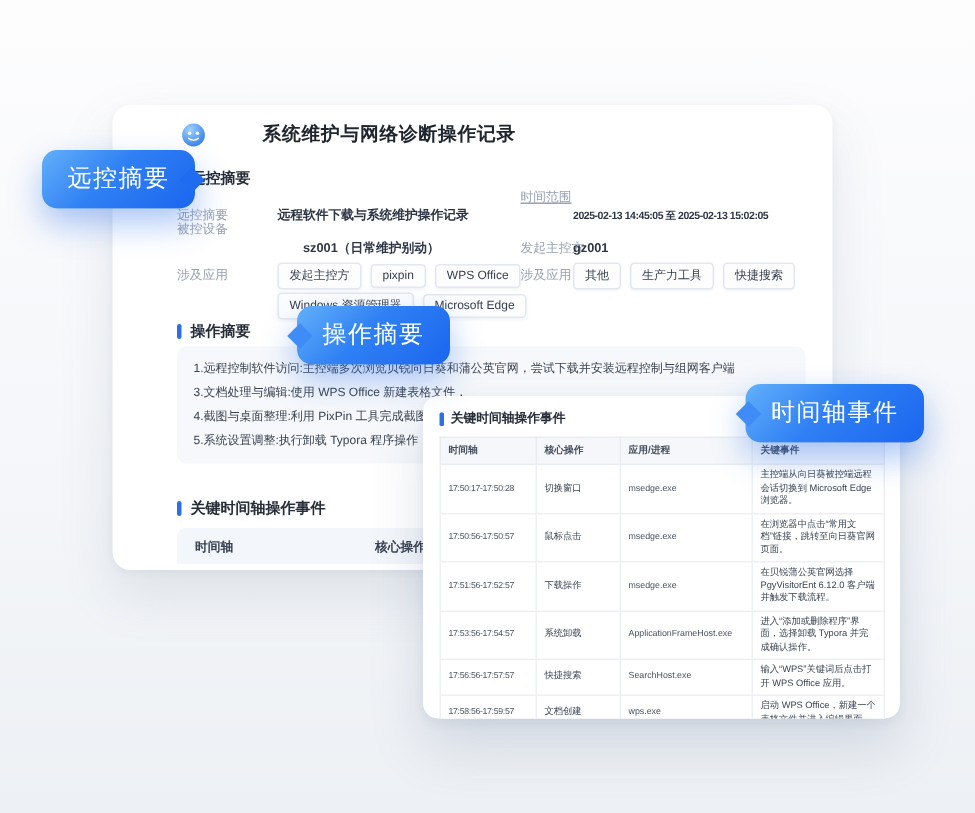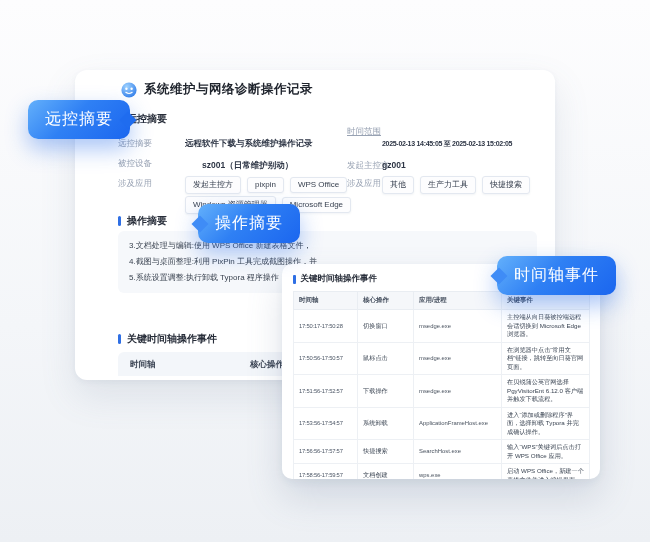--- a/index.html
+++ b/index.html
@@ -11,21 +11,21 @@
   }
   
   .record-card{
     position:absolute;left:75px;top:70px;width:480px;height:310px;
     background:#ffffff;border-radius:12px;
     box-shadow:0 2px 6px rgba(40,60,90,.05),0 16px 36px rgba(90,110,145,.14);
     overflow:hidden;z-index:1;
   }
   .title-row{position:absolute;left:46px;top:11px;display:flex;align-items:center;gap:7px;}
   .title-row svg{display:block;}
-  .page-title{font-size:12.5px;font-weight:700;color:#1f242d;letter-spacing:.5px;}
+  .page-title{font-size:12.5px;font-weight:700;color:#1f242d;letter-spacing:.5px;margin-left:31px;}
   .sec-head{position:absolute;display:flex;align-items:center;gap:6px;
     font-size:10px;font-weight:700;color:#272d39;}
   .sec-bar{width:3px;height:10px;border-radius:1.5px;background:#2f6fe4;}
   .f-label{position:absolute;font-size:8.5px;color:#98a2b3;}
   .f-value{position:absolute;font-size:8.5px;color:#2d3545;font-weight:bold;}
   .f-value.small{font-size:7px;letter-spacing:-.3px;}
   .tag-row{position:absolute;white-space:nowrap;}
   .chip{display:inline-block;font-size:8px;color:#353e4d;background:#fdfdfe;
     border:1px solid #e3e8f0;border-radius:3px;padding:2.5px 7px;margin-right:6px;
     box-shadow:0 1px 2px rgba(90,110,145,.08);}
@@ -91,21 +91,21 @@
   <div class="sec-head" style="left:43px;top:42px;">
     <span class="sec-bar"></span>
     <span>远控摘要</span>
   </div>
 
   <span class="f-label" style="left:43px;top:68px;">远控摘要</span>
   <span class="f-value" style="left:110px;top:68px;">远程软件下载与系统维护操作记录</span>
   <span class="f-label" style="left:272px;top:56px;text-decoration:underline;">时间范围</span>
   <span class="f-value small" style="left:307px;top:69px;">2025-02-13 14:45:05 至 2025-02-13 15:02:05</span>
 
-  <span class="f-label" style="left:43px;top:88px;font-family:Liberation Mono, monospace;">被控设备</span>
+  <span class="f-label" style="left:43px;top:77px;font-family:Liberation Mono, monospace;">被控设备</span>
   <span class="f-value" style="left:110px;top:90px;padding-left:17px;">sz001（日常维护别动）</span>
   <span class="f-label" style="left:272px;top:90px;">发起主控方</span>
   <span class="f-value" style="left:307px;top:90px;">gz001</span>
 
   <span class="f-label" style="left:43px;top:108px;">涉及应用</span>
   <div class="tag-row" style="left:110px;top:103px;">
     <span class="chip">发起主控方</span><span class="chip">pixpin</span><span class="chip">WPS Office</span>
   </div>
   <div class="tag-row" style="left:110px;top:123px;">
     <span class="chip">Windows 资源管理器</span><span class="chip">Microsoft Edge</span>
@@ -115,20 +115,21 @@
   <div class="tag-row" style="left:307px;top:103px;">
     <span class="chip">其他</span><span class="chip">生产力工具</span><span class="chip">快捷搜索</span>
   </div>
 
   <div class="sec-head" style="left:43px;top:144px;">
     <span class="sec-bar"></span>
     <span>操作摘要</span>
   </div>
 
   <div class="summary-box">
+    <div class="summary-line">1.远程控制软件访问:主控端多次浏览贝锐向日葵和蒲公英官网，尝试下载并安装远程控制与组网客户端</div>
     <div class="summary-line">3.文档处理与编辑:使用 WPS Office 新建表格文件，</div>
     <div class="summary-line">4.截图与桌面整理:利用 PixPin 工具完成截图操作，并</div>
     <div class="summary-line">5.系统设置调整:执行卸载 Typora 程序操作，并在设</div>
   </div>
 
   <div class="sec-head" style="left:43px;top:262px;">
     <span class="sec-bar"></span>
     <span>关键时间轴操作事件</span>
   </div>
   <div class="main-table-head">

